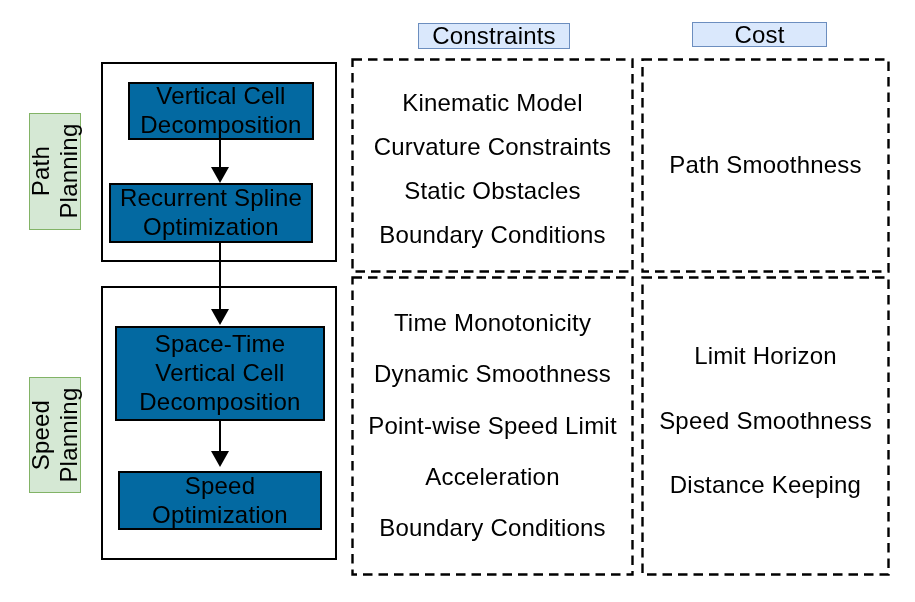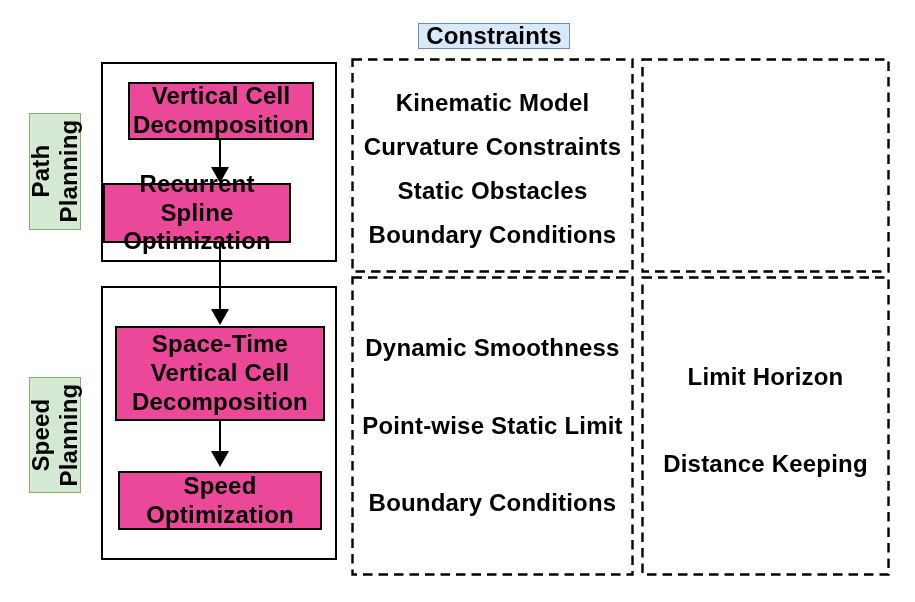--- a/index.html
+++ b/index.html
@@ -1,43 +1,43 @@
 <!DOCTYPE html>
 <html><head>
 <meta charset="utf-8">
 <style>
   html,body{margin:0;padding:0;background:#fff;}
   #canvas{
     position:relative;width:915px;height:602px;background:#ffffff;overflow:hidden;
     font-family:"Liberation Sans",sans-serif;color:#000;font-size:24px;letter-spacing:0.2px;
   }
-  .abs{position:absolute;font-weight:bold;}
+  .abs{position:absolute;}
   .preline{white-space:pre-line;}
 
   
   .rowlabel{
     background:#d5e8d4;border:1.5px solid #82b366;
     display:flex;align-items:center;justify-content:center;box-sizing:border-box;
   }
   .rowlabel .rot{
     transform:rotate(-90deg);width:max-content;text-align:center;line-height:1.17;
   }
   #green-path{left:29px;top:113px;width:52px;height:117px;}
   #green-speed{left:29px;top:377px;width:52px;height:116px;}
 
   
   .outerbox{background:#fff;border:2px solid #000;box-sizing:border-box;}
   #outer-path{left:101px;top:62px;width:236px;height:200px;}
   #outer-speed{left:101px;top:286px;width:236px;height:274px;}
   .stepbox{
-    background:#ec4899;border:2px solid #000;box-sizing:border-box;
+    background:#0369a1;border:2px solid #000;box-sizing:border-box;
     display:flex;align-items:center;justify-content:center;text-align:center;line-height:1.2;
   }
   #box-vcd{left:128px;top:82px;width:186px;height:58px;}
-  #box-rso{left:103px;top:183px;width:188px;height:60px;}
+  #box-rso{left:109px;top:183px;width:204px;height:60px;}
   #box-stvcd{left:115px;top:326px;width:210px;height:95px;}
   #box-so{left:118px;top:471px;width:204px;height:59px;}
 
   
   .shaft{width:2px;background:#000;}
   #shaft-1{left:219px;top:140px;height:30px;}
   #shaft-2{left:219px;top:243px;height:68px;}
   #shaft-3{left:219px;top:421px;height:33px;}
   .ahead{
     width:0;height:0;border-left:9px solid transparent;border-right:9px solid transparent;
@@ -96,47 +96,52 @@
 Optimization</div>
 
   <div class="abs shaft" id="shaft-1"></div>
   <div class="abs ahead" id="head-1"></div>
   <div class="abs shaft" id="shaft-2"></div>
   <div class="abs ahead" id="head-2"></div>
   <div class="abs shaft" id="shaft-3"></div>
   <div class="abs ahead" id="head-3"></div>
 
   <div class="abs colhdr" id="hdr-constraints">Constraints</div>
+  <div class="abs colhdr" id="hdr-cost">Cost</div>
 
   <div class="abs panel" id="panel-c1">
     <svg class="dash" width="283" height="215">
         <rect x="1.5" y="1.5" width="280" height="212"></rect>
       </svg>
     <div class="item">Kinematic Model</div>
     <div class="item">Curvature Constraints</div>
     <div class="item">Static Obstacles</div>
     <div class="item">Boundary Conditions</div>
   </div>
 
   <div class="abs panel" id="panel-c2">
     <svg class="dash" width="283" height="300">
         <rect x="1.5" y="1.5" width="280" height="297"></rect>
       </svg>
+    <div class="item">Time Monotonicity</div>
     <div class="item">Dynamic Smoothness</div>
-    <div class="item">Point-wise Static Limit</div>
+    <div class="item">Point-wise Speed Limit</div>
+    <div class="item">Acceleration</div>
     <div class="item">Boundary Conditions</div>
   </div>
 
   <div class="abs panel" id="panel-co1">
     <svg class="dash" width="249" height="215">
         <rect x="1.5" y="1.5" width="246" height="212"></rect>
       </svg>
+    <div class="item">Path Smoothness</div>
   </div>
 
   <div class="abs panel" id="panel-co2">
     <svg class="dash" width="249" height="300">
         <rect x="1.5" y="1.5" width="246" height="297"></rect>
       </svg>
     <div class="item">Limit Horizon</div>
+    <div class="item">Speed Smoothness</div>
     <div class="item">Distance Keeping</div>
   </div>
 
 </div>
 
 </body></html>

